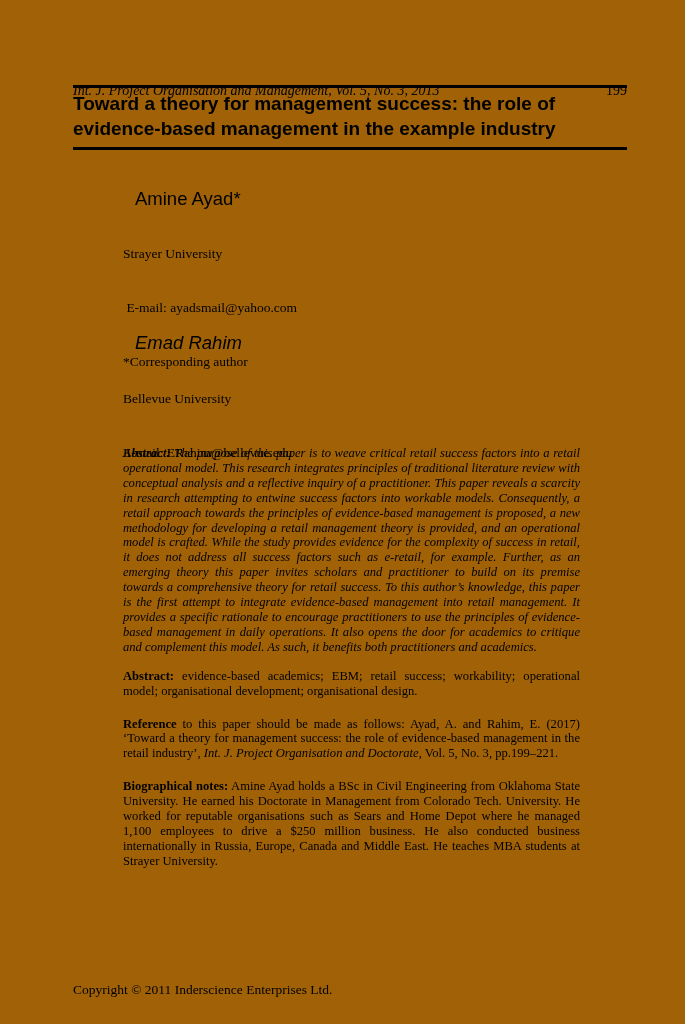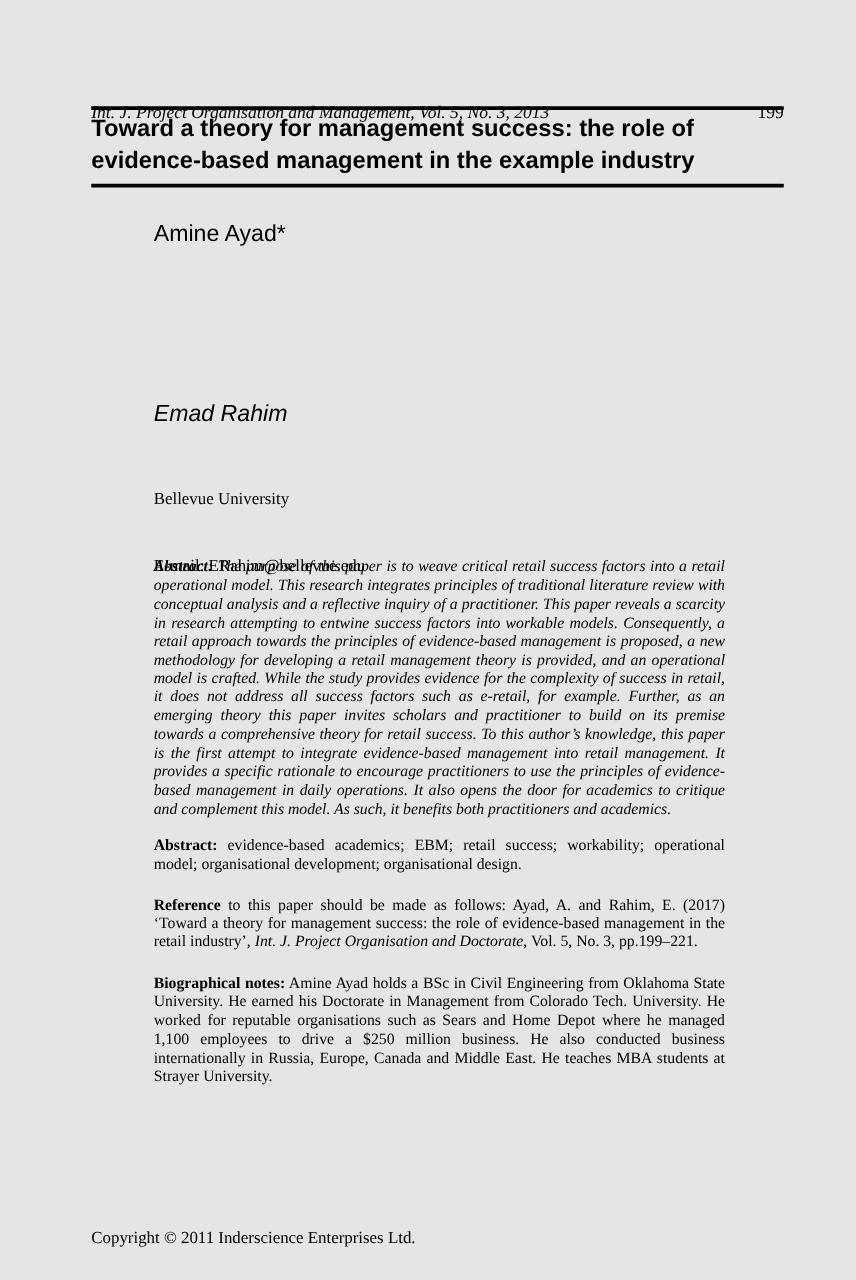--- a/index.html
+++ b/index.html
@@ -11,21 +11,21 @@
     width: 685px;
     height: 1024px;
     position: relative;
     font-family: "Liberation Serif", serif;
     color: #000;
     overflow: hidden;
   }
   .page {
     position: absolute;
     inset: 0;
-    background: #e5e5e5;
+    background: #a16207;
   }
   
   .running-head {
     position: absolute;
     left: 73px;
     right: 58px;
     top: 47px;
     display: flex;
     justify-content: space-between;
     align-items: baseline;
@@ -54,21 +54,21 @@
     font-family: "Liberation Sans", sans-serif;
     font-weight: bold;
     font-size: 19px;
     line-height: 24.5px;
     letter-spacing: 0;
   }
   
   .author-name {
     position: absolute;
     left: 123px;
-    margin: 0;
+    margin: 12px;
     font-family: "Liberation Sans", sans-serif;
     font-weight: normal;
     font-size: 18.5px;
     line-height: 22px;
   }
   .author-name.first { top: 176px; }
   .author-name.second { top: 320px; font-style: italic; }
   .author-lines {
     position: absolute;
     left: 123px;
@@ -111,20 +111,25 @@
     <span class="page-num">199</span>
   </div>
 
   <div class="rule rule-top"></div>
 
   <h1 class="paper-title">Toward a theory for management success: the role of evidence-based management in the example industry</h1>
 
   <div class="rule rule-bottom"></div>
 
   <div class="author-name first">Amine Ayad*</div>
+  <div class="author-lines first">
+    <div>Strayer University</div>
+    <div> E-mail: ayadsmail@yahoo.com</div>
+    <div>*Corresponding author</div>
+  </div>
 
   <div class="author-name second">Emad Rahim</div>
   <div class="author-lines second">
     <div>Bellevue University</div>
     <div>E-mail: ERahim@bellevue.edu</div>
   </div>
 
   <div class="front-matter">
     <p class="abstract-paragraph"><b>Abstract:</b><span> The purpose of this paper is to weave critical retail success factors into a retail operational model. This research integrates principles of traditional literature review with conceptual analysis and a reflective inquiry of a practitioner. This paper reveals a scarcity in research attempting to entwine success factors into workable models. Consequently, a retail approach towards the principles of evidence-based management is proposed, a new methodology for developing a retail management theory is provided, and an operational model is crafted. While the study provides evidence for the complexity of success in retail, it does not address all success factors such as e-retail, for example. Further, as an emerging theory this paper invites scholars and practitioner to build on its premise towards a comprehensive theory for retail success. To this author’s knowledge, this paper is the first attempt to integrate evidence-based management into retail management. It provides a specific rationale to encourage practitioners to use the principles of evidence-based management in daily operations. It also opens the door for academics to critique and complement this model. As such, it benefits both practitioners and academics.</span></p>
 

